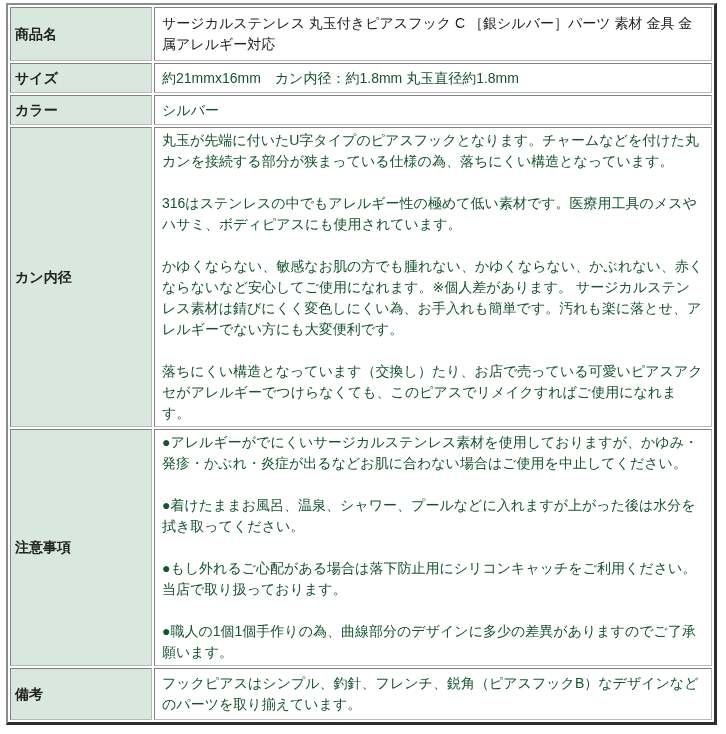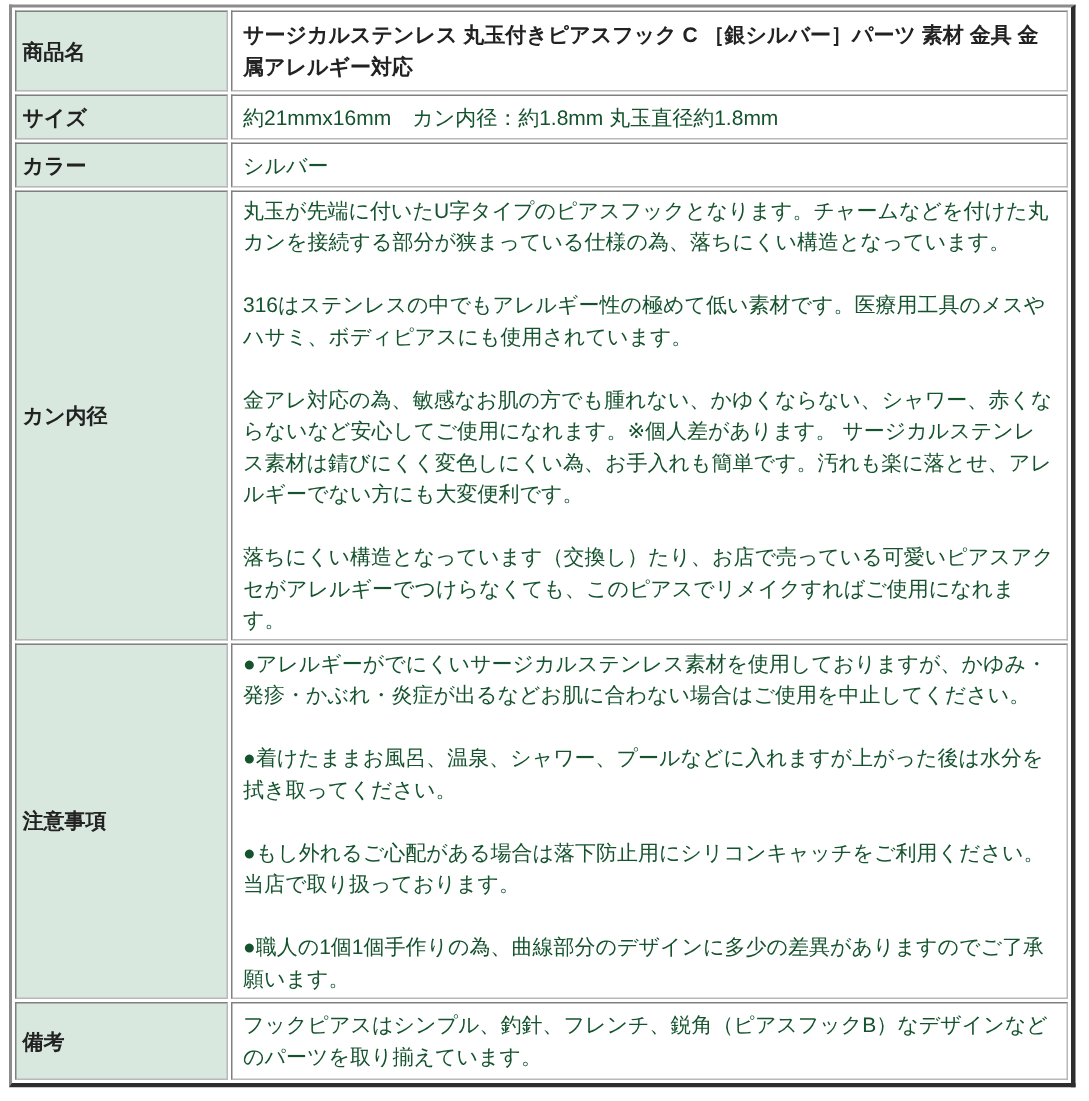--- a/index.html
+++ b/index.html
@@ -38,21 +38,21 @@
     color: #222222;
   }
   .spec-table td {
     background: #ffffff;
     padding: 2px 7px;
     text-align: left;
   }
   tr.h-tall td, tr.h-tall th { height: 48px; }
   tr.h-one td,  tr.h-one th  { height: 24px; }
   tr.h-note td, tr.h-note th { height: 46px; }
-  td.bold { font-weight: bold; color: #222222; }
+  td.bold { font-weight: normal; color: #222222; }
   .cell-paragraphs p {
     margin: 0 0 21px 0;
   }
   .cell-paragraphs p:last-child {
     margin-bottom: 0;
   }
   .cell-paragraphs {
     padding-top: 4px;
     padding-bottom: 4px;
   }
@@ -72,21 +72,21 @@
   </tr>
   <tr class="h-one">
     <th>カラー</th>
     <td>シルバー</td>
   </tr>
   <tr>
     <th>カン内径</th>
     <td class="cell-paragraphs">
       <p>丸玉が先端に付いたU字タイプのピアスフックとなります。チャームなどを付けた丸カンを接続する部分が狭まっている仕様の為、落ちにくい構造となっています。</p>
       <p>316はステンレスの中でもアレルギー性の極めて低い素材です。医療用工具のメスやハサミ、ボディピアスにも使用されています。</p>
-      <p>金アレ対応の為、敏感なお肌の方でも腫れない、かゆくならない、シャワー、赤くならないなど安心してご使用になれます。※個人差があります。 サージカルステンレス素材は錆びにくく変色しにくい為、お手入れも簡単です。汚れも楽に落とせ、アレルギーでない方にも大変便利です。</p>
+      <p>かゆくならない、敏感なお肌の方でも腫れない、かゆくならない、かぶれない、赤くならないなど安心してご使用になれます。※個人差があります。 サージカルステンレス素材は錆びにくく変色しにくい為、お手入れも簡単です。汚れも楽に落とせ、アレルギーでない方にも大変便利です。</p>
       <p>落ちにくい構造となっています（交換し）たり、お店で売っている可愛いピアスアクセがアレルギーでつけらなくても、このピアスでリメイクすればご使用になれます。</p>
     </td>
   </tr>
   <tr>
     <th>注意事項</th>
     <td class="cell-paragraphs">
       <p>●アレルギーがでにくいサージカルステンレス素材を使用しておりますが、かゆみ・発疹・かぶれ・炎症が出るなどお肌に合わない場合はご使用を中止してください。</p>
       <p>●着けたままお風呂、温泉、シャワー、プールなどに入れますが上がった後は水分を拭き取ってください。</p>
       <p>●もし外れるご心配がある場合は落下防止用にシリコンキャッチをご利用ください。当店で取り扱っております。</p>
       <p>●職人の1個1個手作りの為、曲線部分のデザインに多少の差異がありますのでご了承願います。</p>

